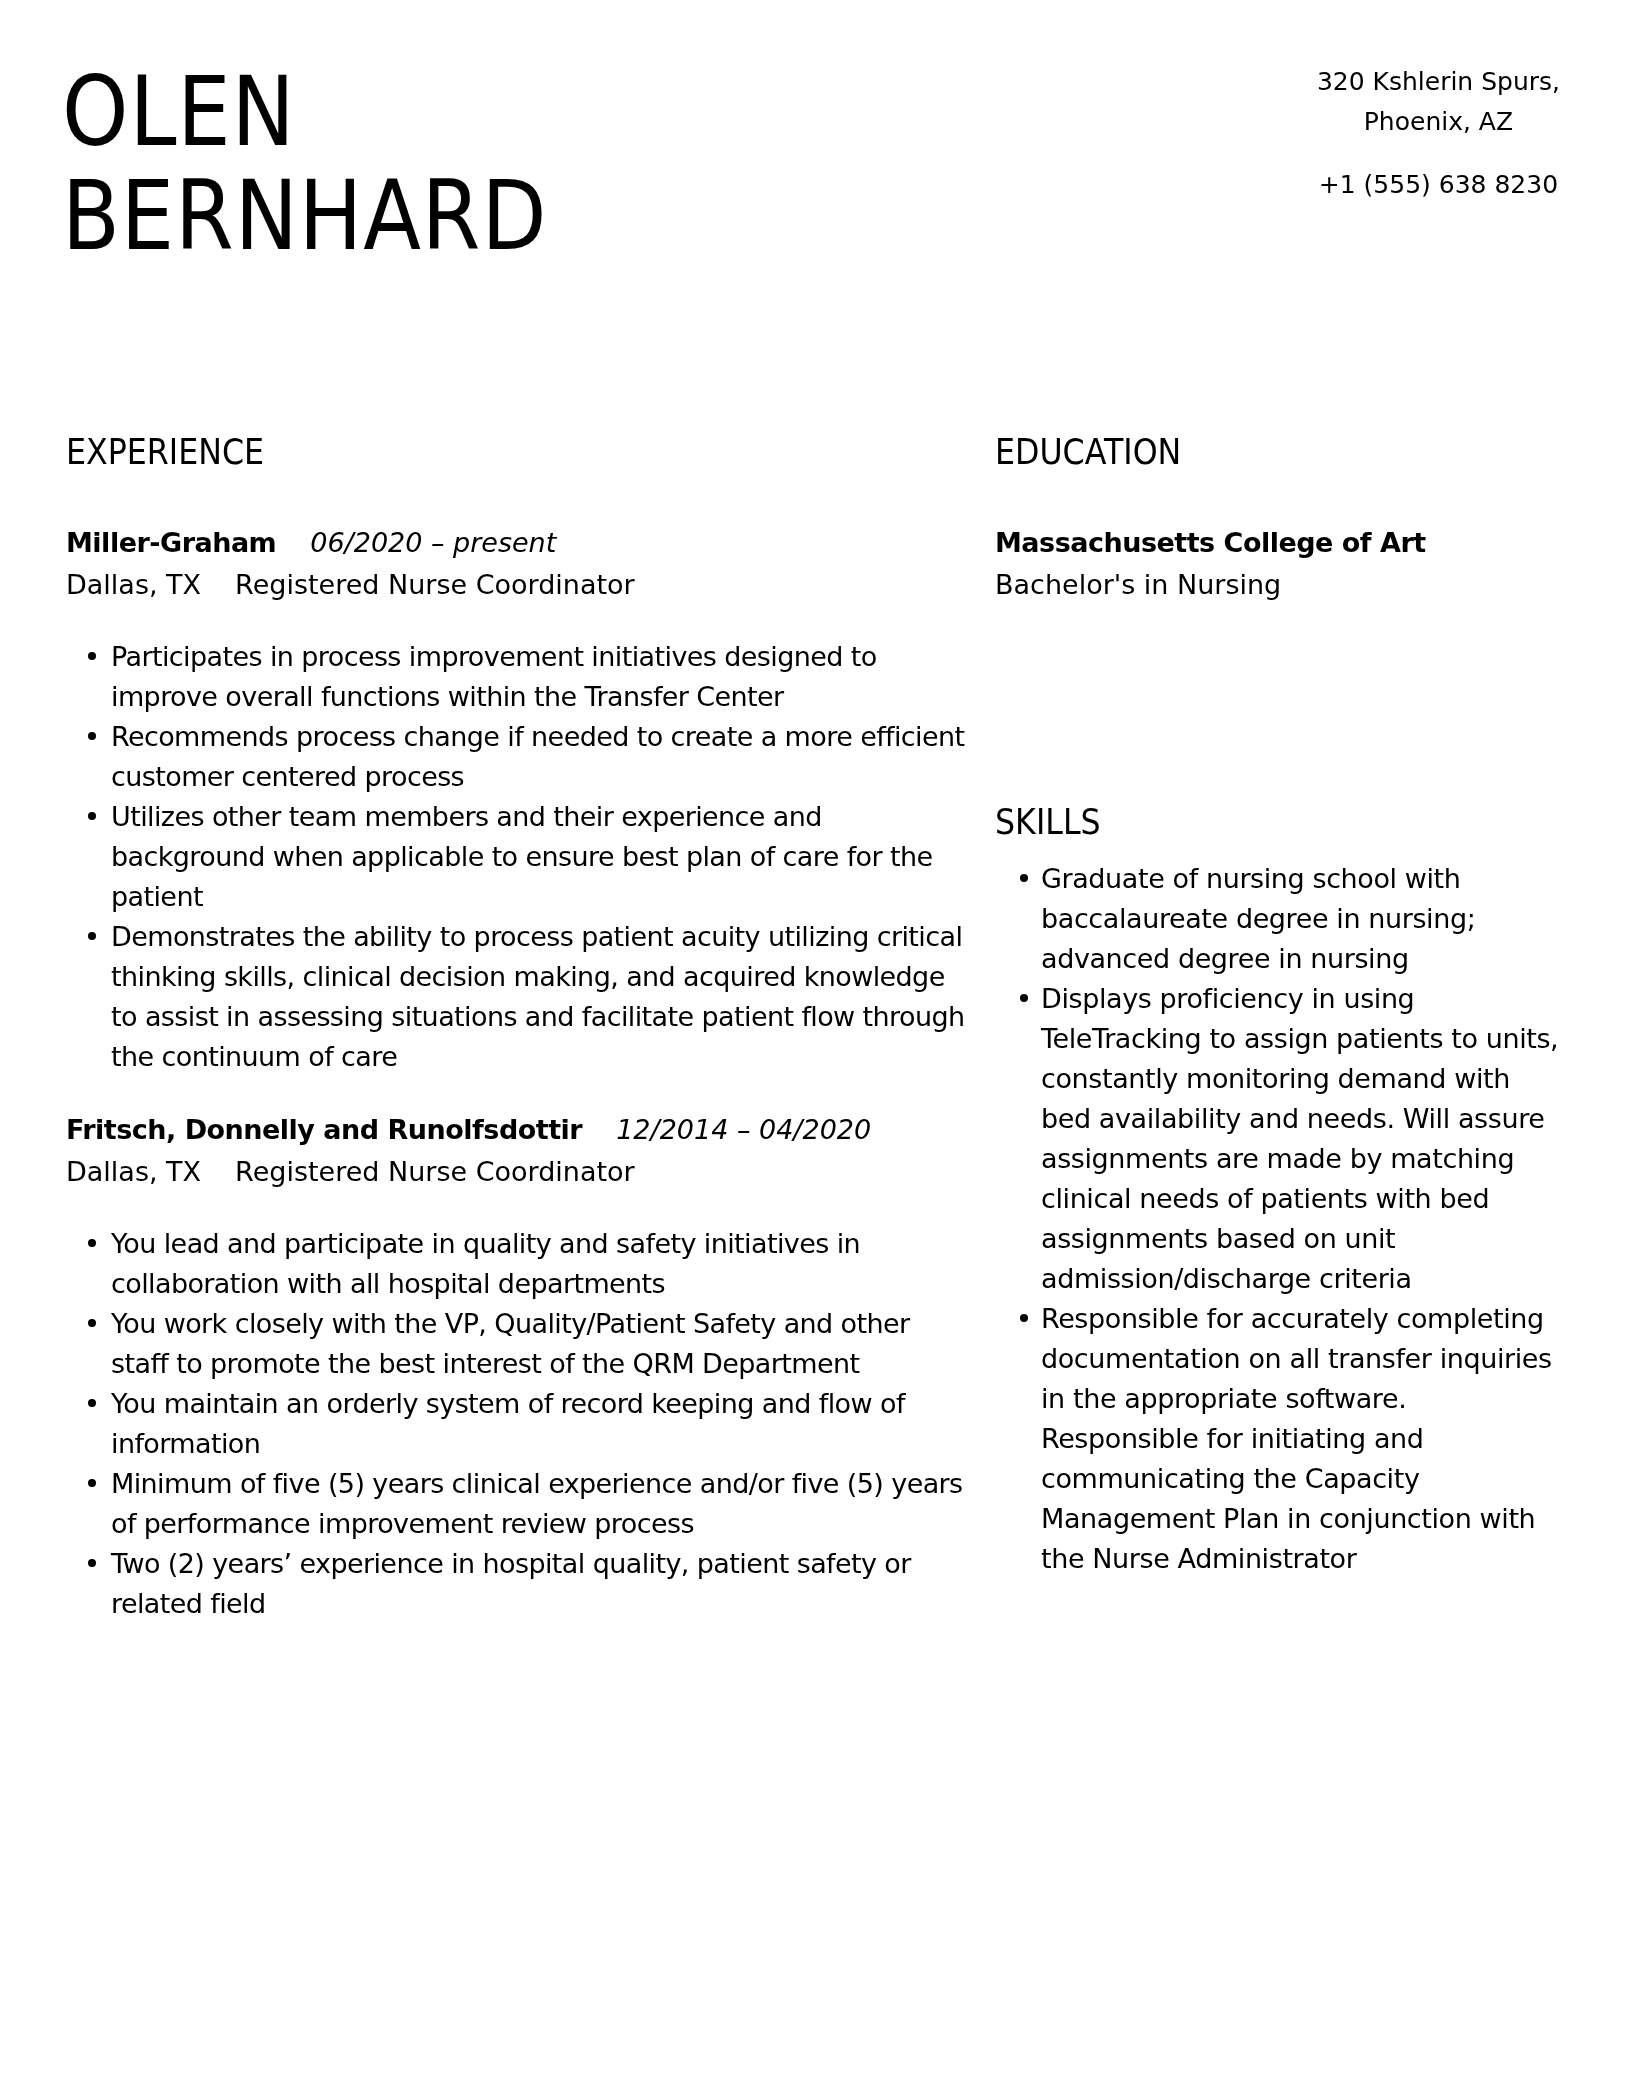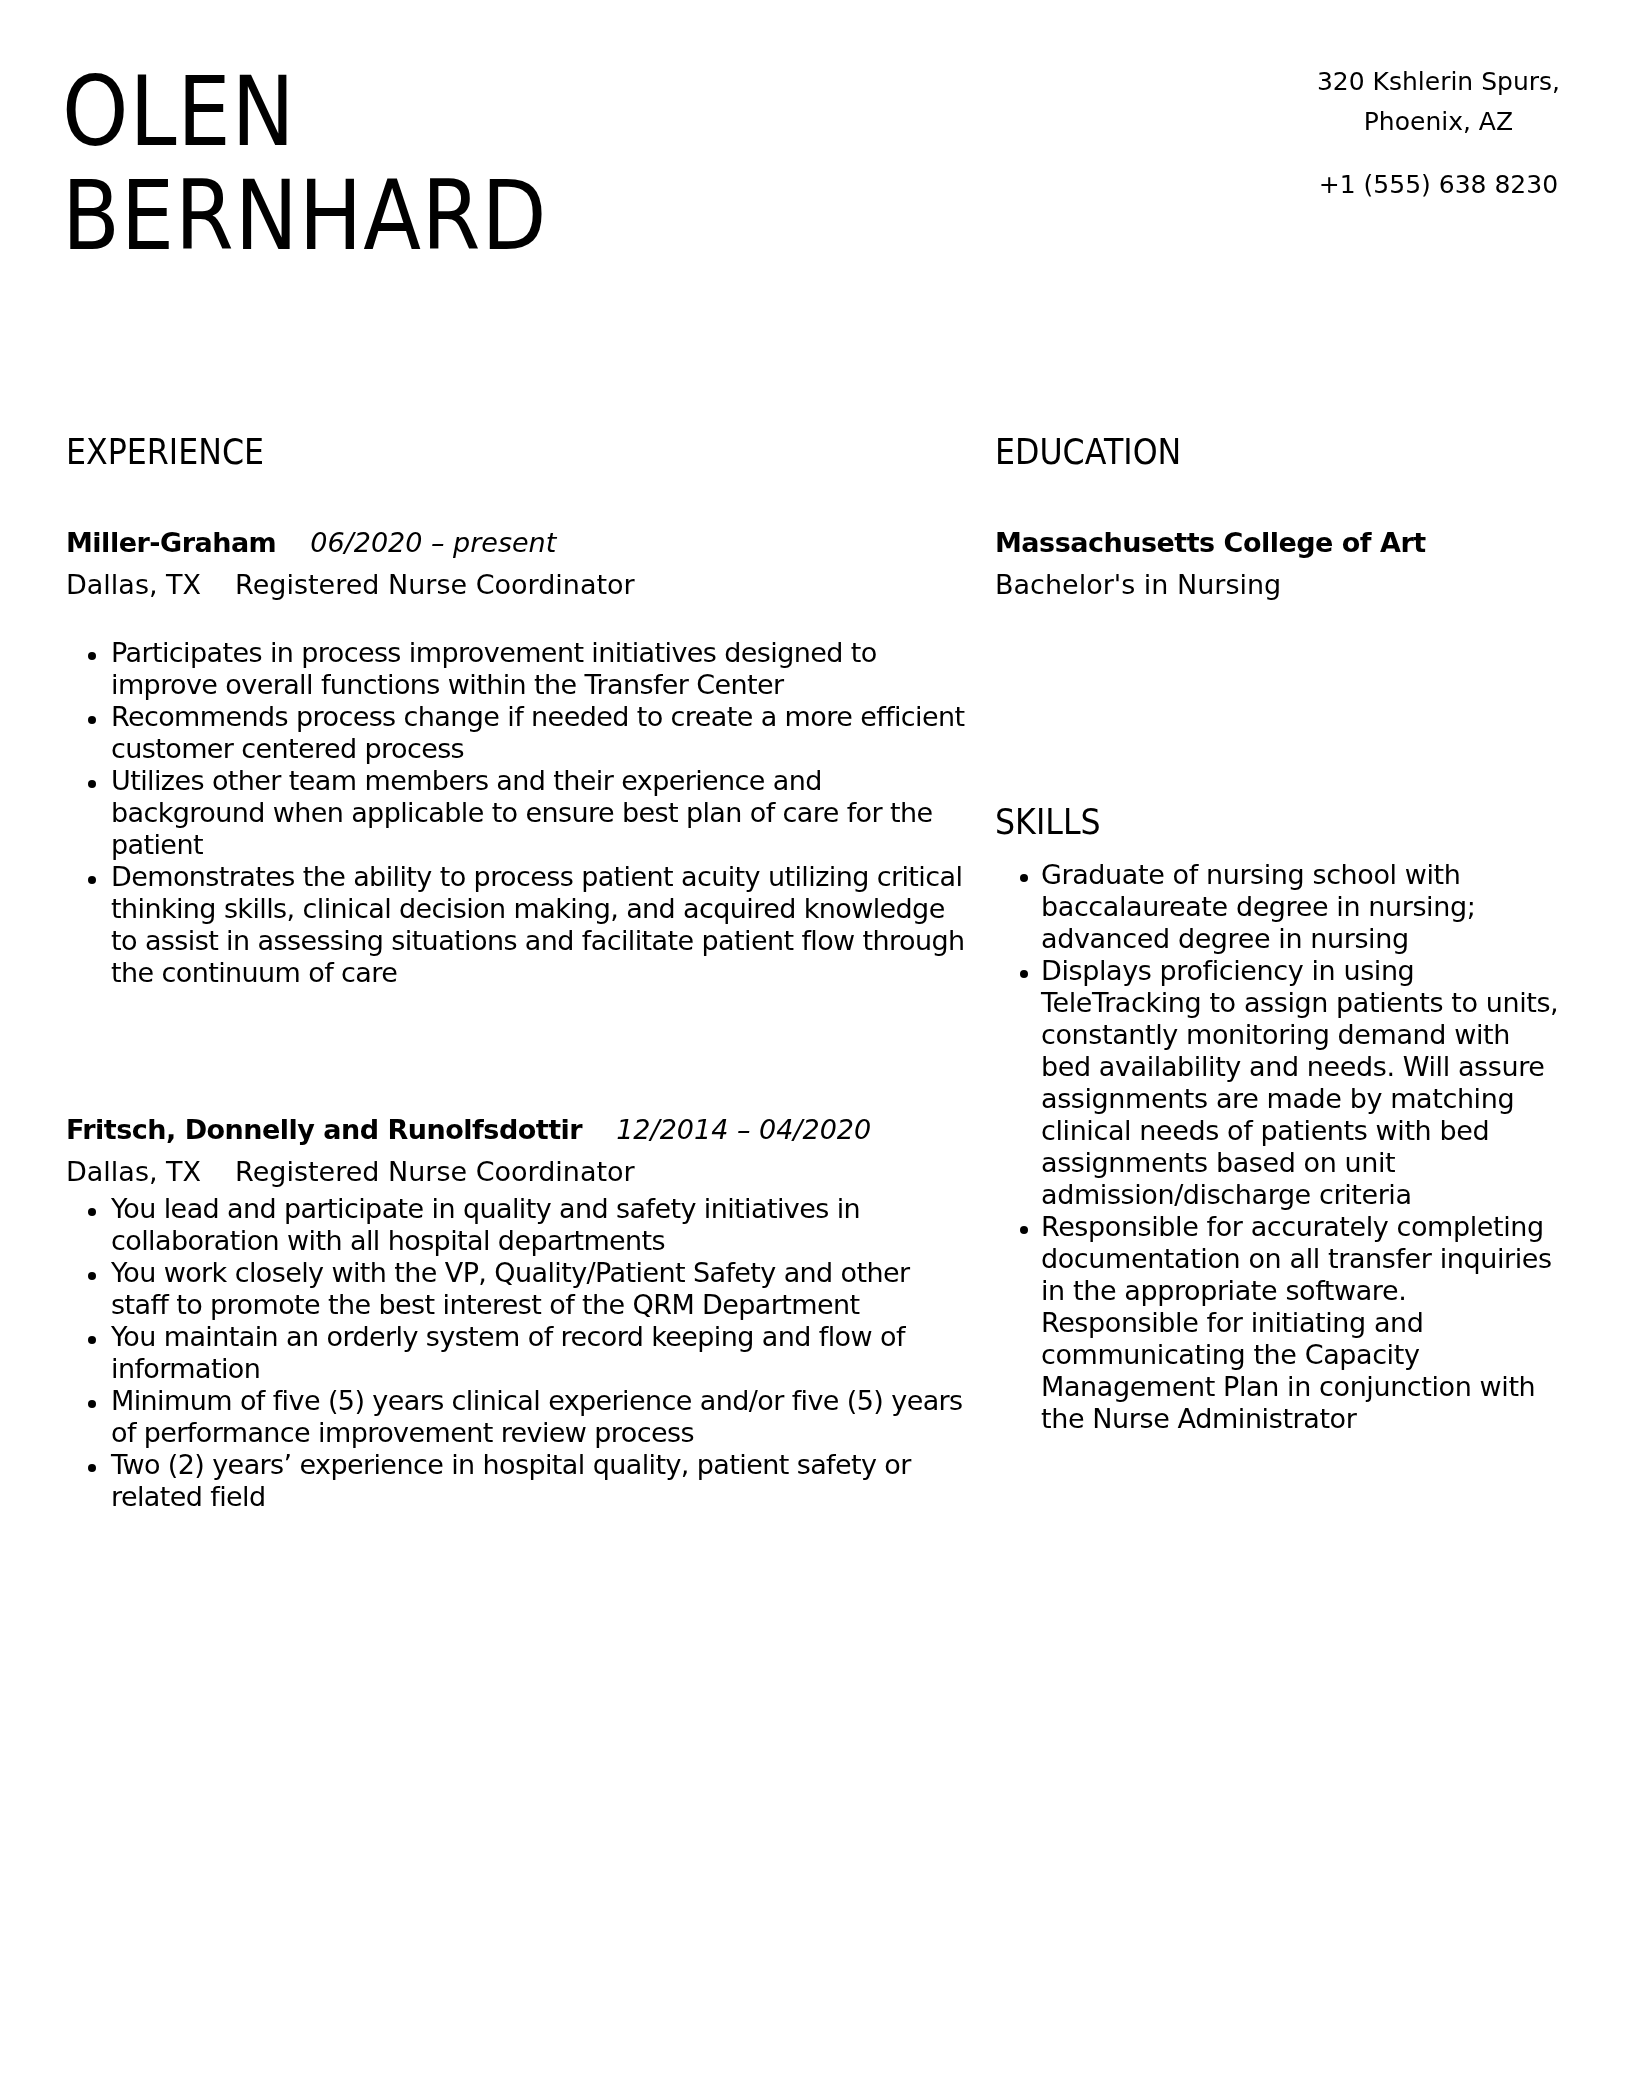--- a/index.html
+++ b/index.html
@@ -37,21 +37,21 @@
   .org { font-weight: 700; letter-spacing: -0.5px; }
   .dates { font-style: italic; margin-left: 34px; }
   .sub {
     font-size: 27px; line-height: 42px; white-space: nowrap;
     font-family: "DejaVu Sans", sans-serif;
   }
   .sub .role { margin-left: 34px; }
   ul.bullets {
     list-style: none; margin: 0; padding: 0;
     font-family: "DejaVu Sans", sans-serif;
-    font-size: 27px; line-height: 32px;
+    font-size: 27px; line-height: 40px;
   }
   ul.bullets li { position: relative; padding-left: 45px; }
   ul.bullets li::before {
     content: ""; position: absolute; left: 22px; top: 15px;
     width: 8px; height: 8px; border-radius: 50%; background: #000;
   }
   .left ul.bullets { width: 900px; letter-spacing: -0.6px; }
   .right ul.bullets { width: 570px; letter-spacing: -0.4px; }
   .right ul.bullets li { padding-left: 46px; }
   .right ul.bullets li::before { left: 25px; }
@@ -88,21 +88,21 @@
     </ul>
   </div>
 
   <div class="entry" style="top:1109px;">
     <div class="entry-head">
       <span class="org">Fritsch, Donnelly and Runolfsdottir</span><span class="dates">12/2014 – 04/2020</span>
     </div>
     <div class="sub">
       <span>Dallas, TX</span><span class="role">Registered Nurse Coordinator</span>
     </div>
-    <ul class="bullets" style="">
+    <ul class="bullets" style="margin-top:31px;">
       <li>You lead and participate in quality and safety initiatives in collaboration with all hospital departments</li>
       <li>You work closely with the VP, Quality/Patient Safety and other staff to promote the best interest of the QRM Department</li>
       <li>You maintain an orderly system of record keeping and flow of information</li>
       <li>Minimum of five (5) years clinical experience and/or five (5) years of performance improvement review process</li>
       <li>Two (2) years’ experience in hospital quality, patient safety or related field</li>
     </ul>
   </div>
 </div>
 
 <div class="col right">

